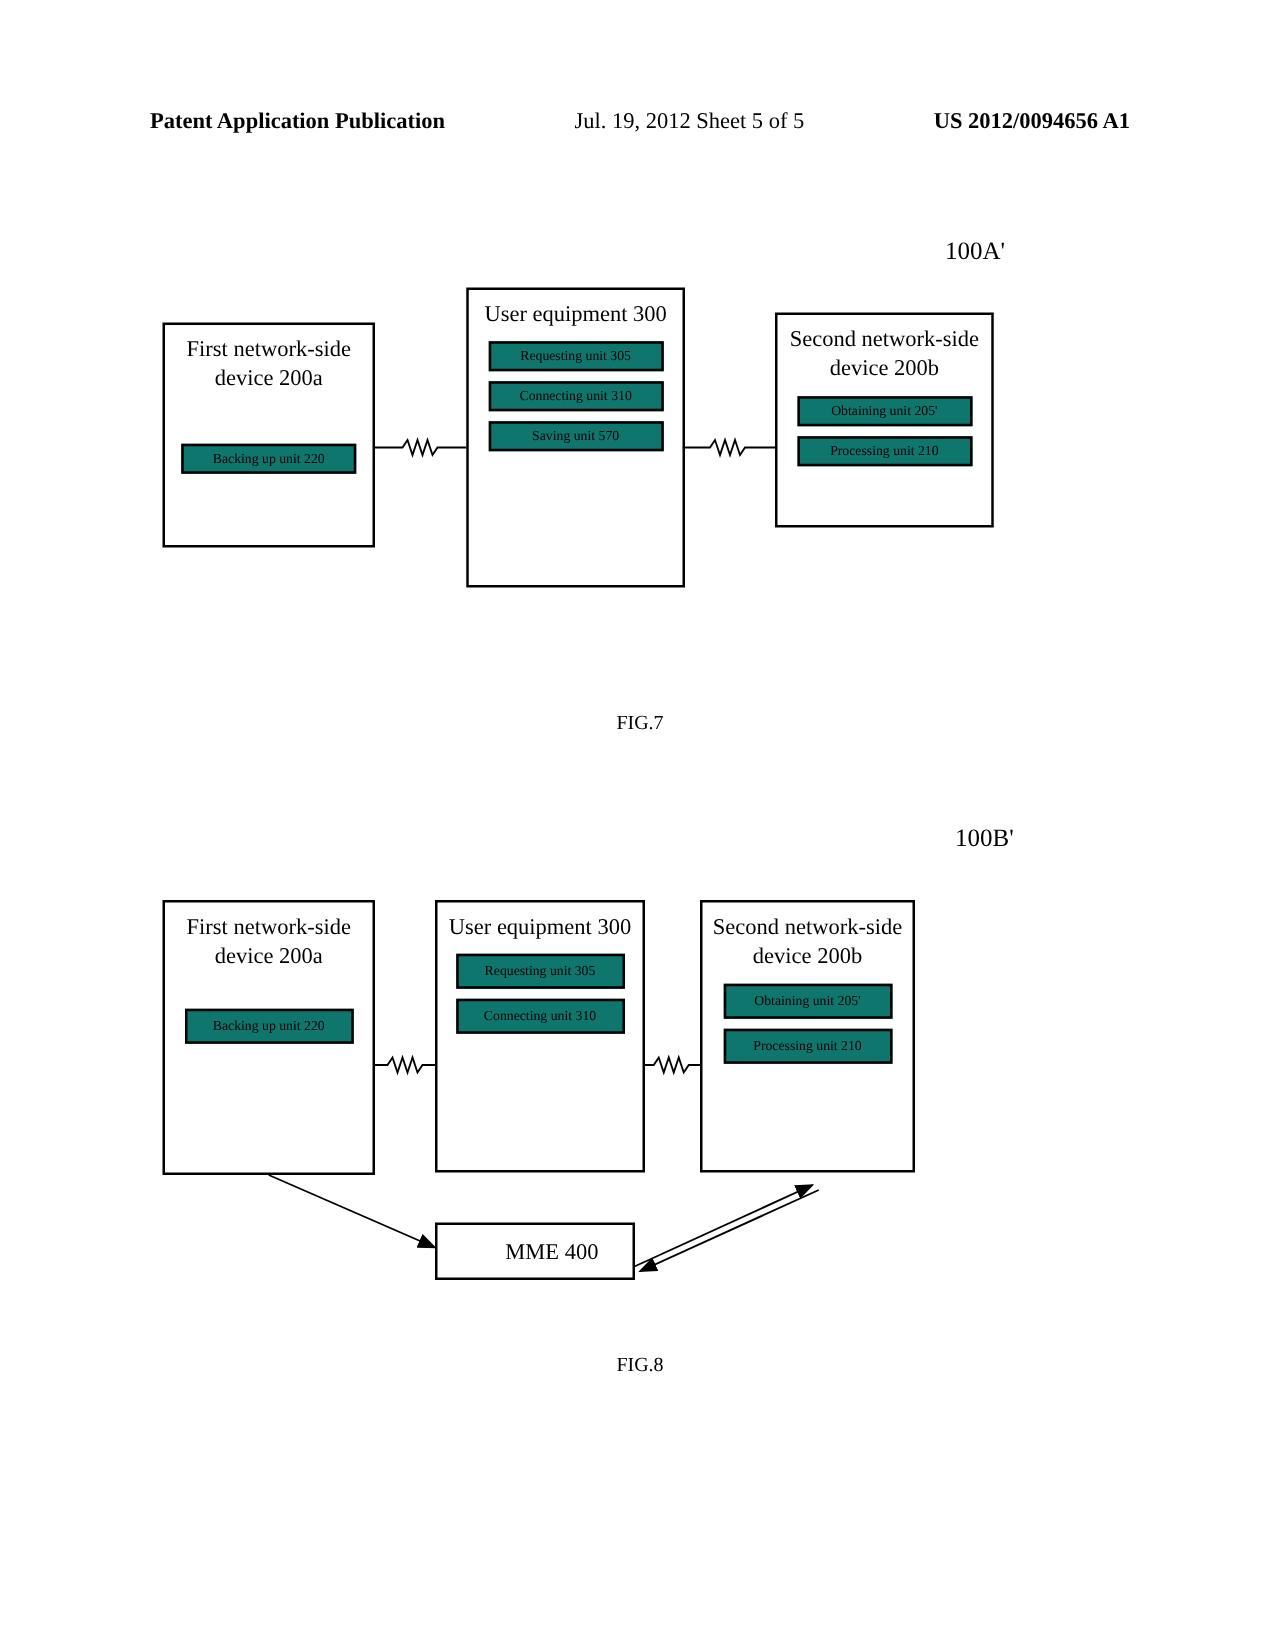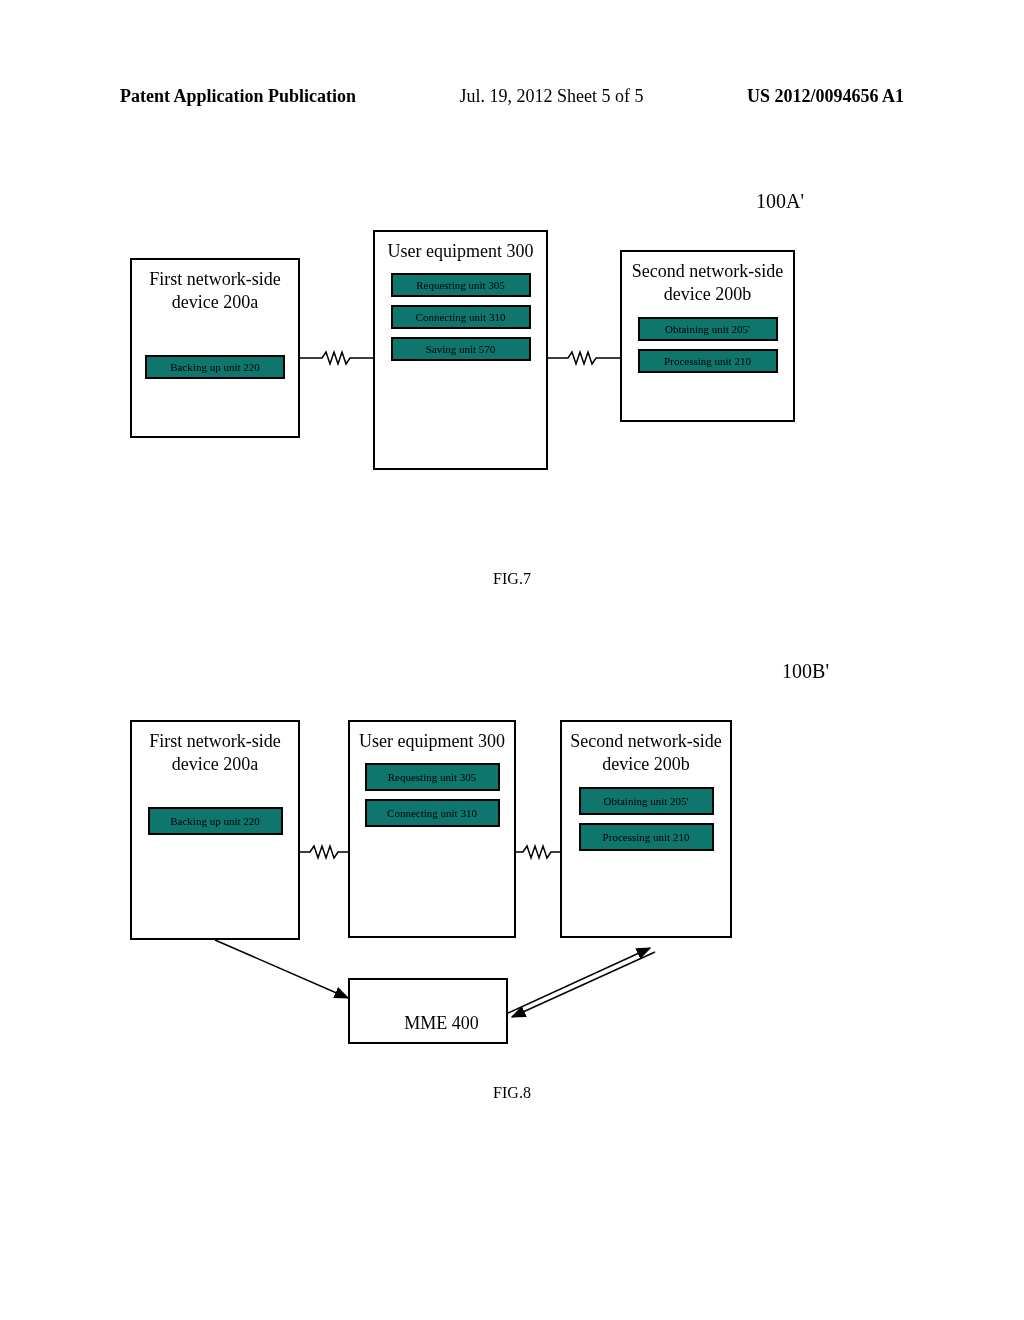--- a/index.html
+++ b/index.html
@@ -36,21 +36,21 @@
       font-size: 20px;
     }
     
     .system-label-1 {
       top: 190px;
       right: 220px;
     }
     
     .system-label-2 {
       top: 660px;
-      right: 195px;
+      right: 213px;
     }
     
     .diagram {
       position: absolute;
       width: 100%;
     }
     
     .diagram-1 {
       top: 230px;
     }
@@ -126,22 +126,22 @@
       left: 560px;
       top: 0px;
       width: 172px;
       height: 218px;
     }
     
     .d2-mme {
       left: 348px;
       top: 258px;
       width: 160px;
-      height: 66px;
-      justify-content: flex-end;
+      height: 46px;
+      justify-content: center;
       padding-left: 33px;
     }
     
     .zigzag {
       position: absolute;
       height: 2px;
       font-size: 14px;
       letter-spacing: -2px;
     }
     

